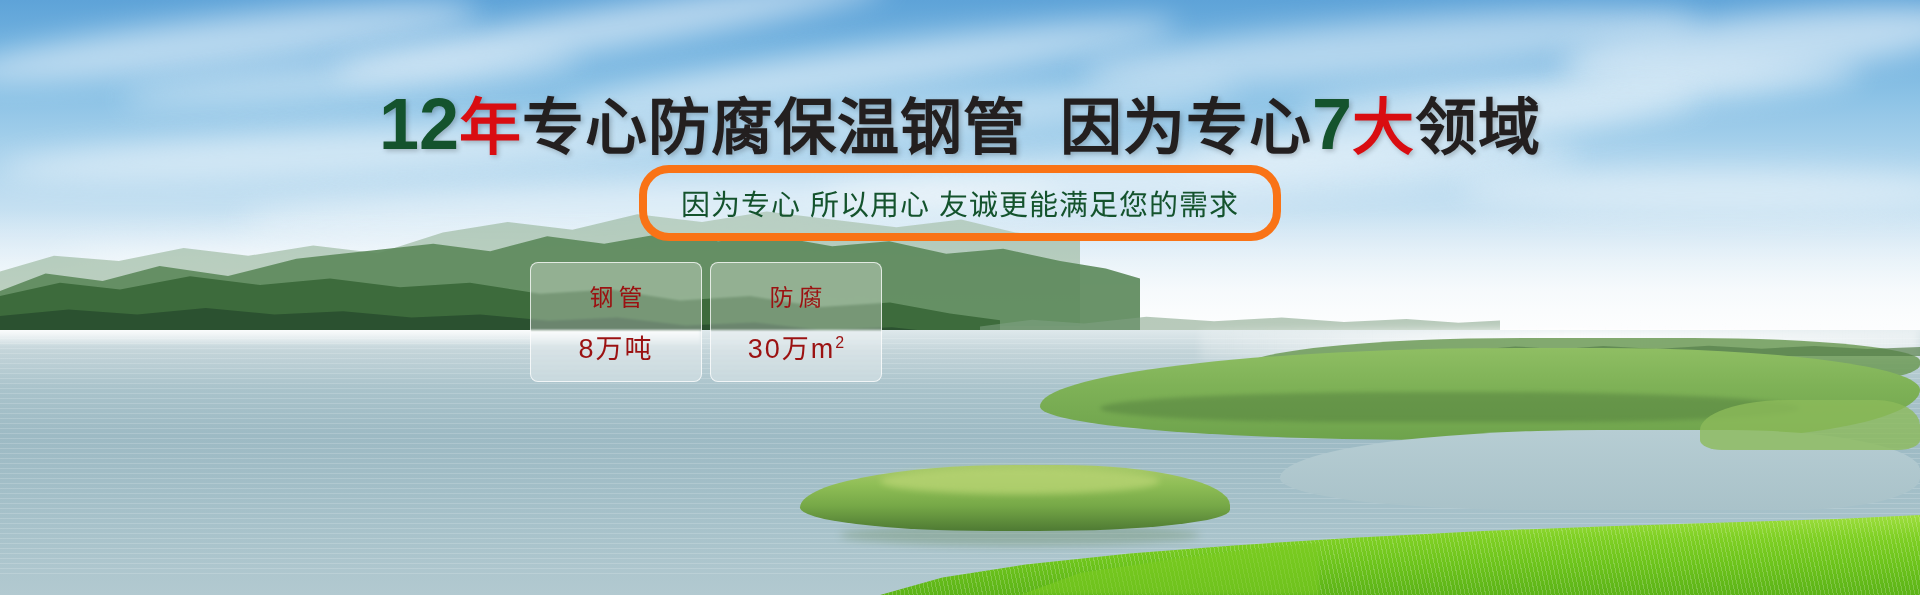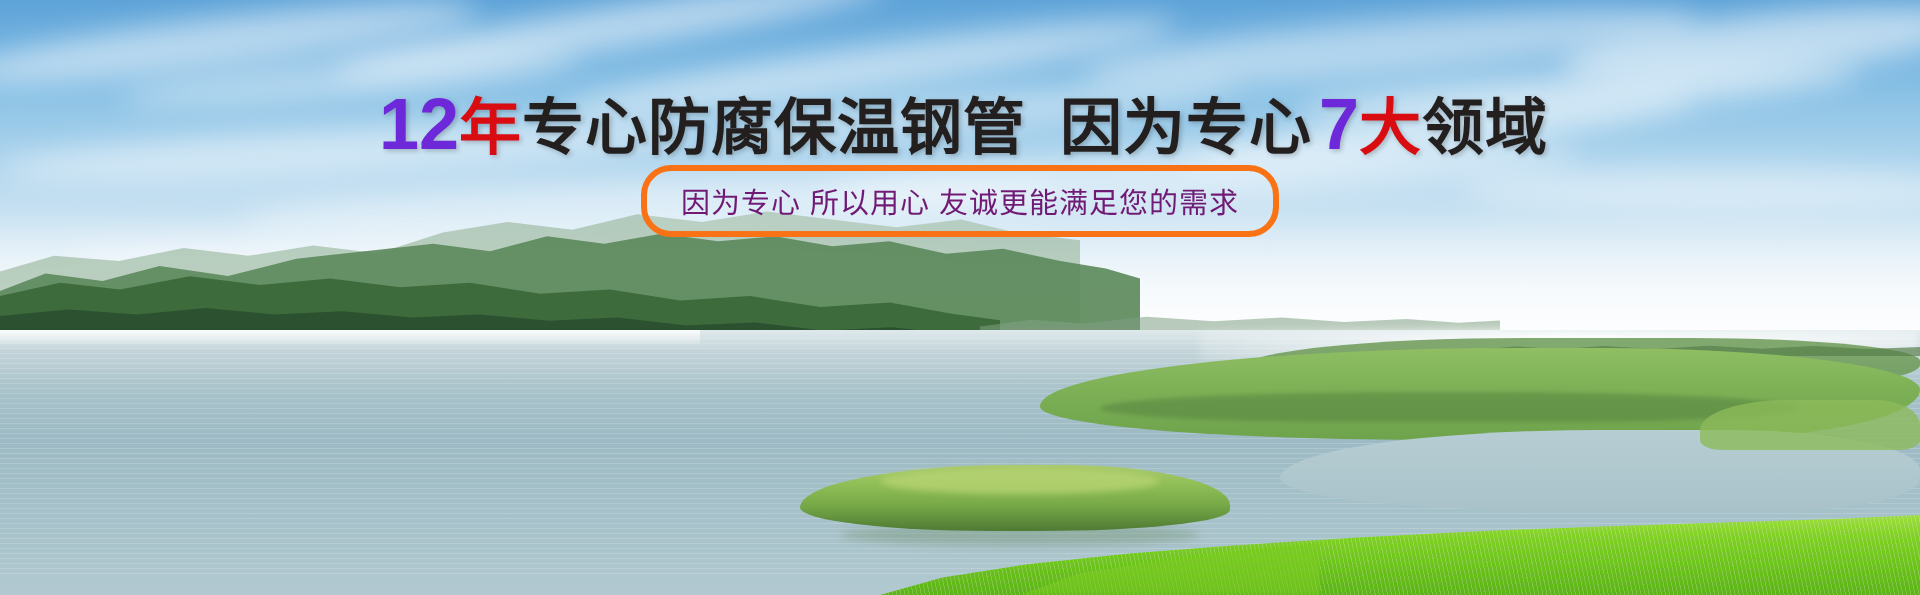--- a/index.html
+++ b/index.html
@@ -196,41 +196,40 @@
     text-align:center;
     font-size:62px;
     font-weight:bold;
     letter-spacing:1px;
     line-height:1;
     color:#231f1f;
     white-space:nowrap;
     text-shadow:2px 2px 5px rgba(0,0,0,.22);
   }
   .headline .num{
-    color:#6d28d9;
+    color:#14532d;
     font-size:72px;
     letter-spacing:0;
-    margin-left:7px;
   }
   .headline .red{
     color:#d90d11;
   }
   .headline .gap{display:inline-block;width:34px;}
 
   .subtitle-wrap{
     position:absolute;left:0;top:165px;width:1920px;
     display:flex;justify-content:center;
   }
   .subtitle{
     display:inline-block;
-    border:6px solid #f97316;
+    border:8px solid #f97316;
     border-radius:30px;
     padding:8px 34px 10px;
     font-size:29px;
-    color:#701a75;
+    color:#14532d;
     letter-spacing:1px;
     white-space:nowrap;
     background:rgba(255,255,255,.10);
   }
 
   
   .cards{
     position:absolute;left:530px;top:262px;
     display:flex;
     gap:8px;
@@ -309,18 +308,26 @@
   <div class="grass-l"></div>
 
   <div class="headline"><span class="num">12</span><span class="red">年</span><span>专心防腐保温钢管</span><span class="gap"></span><span>因为专心</span><span class="num">7</span><span class="red">大</span><span>领域</span></div>
 
   <div class="subtitle-wrap">
     <div class="subtitle">因为专心 所以用心  友诚更能满足您的需求</div>
   </div>
 
   <div class="cards">
 
-
+    <div class="card">
+      <div class="card-label">钢管</div>
+      <div class="card-value"><span>8万吨</span></div>
+    </div>
+
+    <div class="card">
+      <div class="card-label">防腐</div>
+      <div class="card-value"><span>30万m</span><sup>2</sup></div>
+    </div>
 
 
   </div>
 
 </div>
 
 </body></html>

